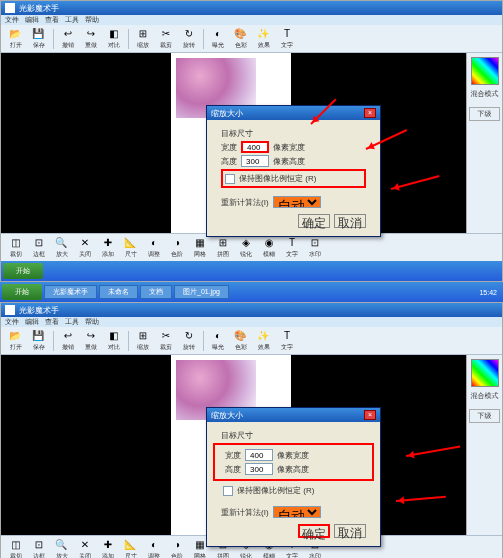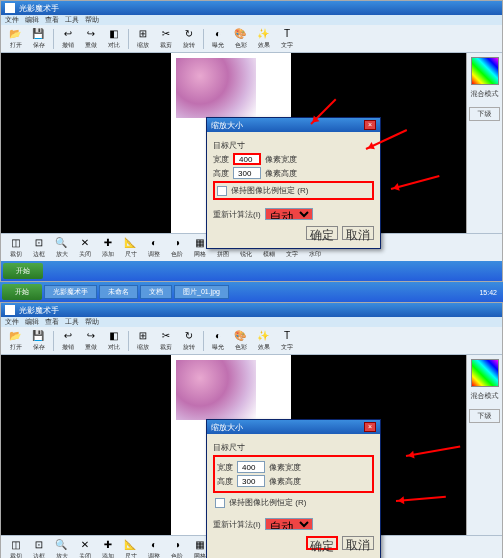--- a/index.html
+++ b/index.html
@@ -13,29 +13,29 @@
 .tb-icon { width: 14px; height: 14px; display: flex; align-items: center; justify-content: center; font-size: 10px; }
 .tb-label { font-size: 6px; color: #333; white-space: nowrap; }
 .tb-sep { width: 1px; height: 20px; background: #b0c0d0; margin: 0 2px; }
 .canvas-area { position: relative; height: 180px; background: #000; display: flex; }
 .canvas-center { position: absolute; left: 170px; top: 0; width: 120px; height: 180px; background: #fff; }
 .canvas-image { position: absolute; left: 5px; top: 5px; width: 80px; height: 60px; background: radial-gradient(circle at 30% 30%, #e8a8d0, #c070b0 40%, #d8b8e0 70%, #fff); }
 .right-panel { position: absolute; right: 0; top: 0; width: 36px; height: 100%; background: #e8f0f7; border-left: 1px solid #aaa; padding: 2px; }
 .color-swatch { width: 28px; height: 28px; background: linear-gradient(45deg, #f00, #ff0, #0f0, #0ff, #00f, #f0f); margin: 2px auto; border: 1px solid #888; }
 .right-label { font-size: 7px; text-align: center; margin-top: 4px; color: #333; }
 .right-btn { font-size: 7px; text-align: center; margin-top: 8px; color: #333; border: 1px solid #aaa; padding: 1px; cursor: pointer; }
-.dialog { position: absolute; left: 205px; top: 64px; width: 175px; background: #ece9d8; border: 1px solid #0a246a; box-shadow: 2px 2px 4px rgba(0,0,0,0.4); }
+.dialog { position: absolute; left: 205px; top: 52px; width: 175px; background: #ece9d8; border: 1px solid #0a246a; box-shadow: 2px 2px 4px rgba(0,0,0,0.4); }
 .dlg-title { height: 14px; background: linear-gradient(#3a8cde, #1c5cb8); color: #fff; font-size: 8px; padding: 1px 4px; display: flex; justify-content: space-between; align-items: center; }
 .dlg-close { width: 12px; height: 10px; background: #e04040; color: #fff; text-align: center; font-size: 7px; cursor: pointer; border: 1px solid #800; }
 .dlg-body { padding: 6px; font-size: 8px; color: #333; }
-.dlg-row { display: flex; align-items: center; margin: 2px 0; gap: 4px; }
+.dlg-row { display: flex; align-items: center; margin: 2px 8px; gap: 4px; }
 .dlg-input { width: 28px; height: 12px; border: 1px solid #7f9db9; background: #fff; font-size: 8px; padding: 0 4px; }
 .dlg-check { width: 10px; height: 10px; border: 1px solid #7f9db9; background: #fff; }
 .dlg-btn { width: 32px; height: 14px; border: 1px solid #888; background: #ece9d8; font-size: 12px; text-align: center; cursor: pointer; }
-.dlg-select { width: 48px; height: 12px; border: 1px solid #7f9db9; background: #ef4444; font-size: 12px; text-decoration: underline; }
+.dlg-select { width: 48px; height: 12px; border: 1px solid #7f9db9; background: #f97316; font-size: 14px; text-decoration: underline; }
 .highlight-red { border: 2px solid #f00 !important; }
 .arrow { position: absolute; width: 40px; height: 2px; background: #f00; transform-origin: right center; }
 .arrow::before { content: ''; position: absolute; right: -2px; top: -3px; border: 4px solid transparent; border-left: 6px solid #f00; }
 .bottom-toolbar { height: 28px; background: #e8f0f7; border-top: 1px solid #b0c0d0; display: flex; align-items: center; padding: 2px 4px; gap: 1px; }
 .taskbar { height: 20px; background: linear-gradient(#3a8cde, #245edb); display: flex; align-items: center; padding: 0 2px; gap: 2px; }
 .task-start { width: 40px; height: 16px; background: linear-gradient(#4ca748, #2a7a26); border-radius: 2px; display: flex; align-items: center; justify-content: center; color: #fff; font-size: 7px; cursor: pointer; }
 .task-item { height: 14px; padding: 0 8px; background: #5a9ade; border: 1px solid #2a6ab8; font-size: 7px; color: #fff; display: flex; align-items: center; cursor: pointer; }
 .task-tray { margin-left: auto; display: flex; align-items: center; gap: 2px; font-size: 7px; color: #fff; padding: 0 4px; }
 .arrow1-1 { left: 275px; top: 70px; width: 35px; transform: rotate(135deg); }
 .arrow1-2 { left: 320px; top: 95px; width: 45px; transform: rotate(155deg); }

